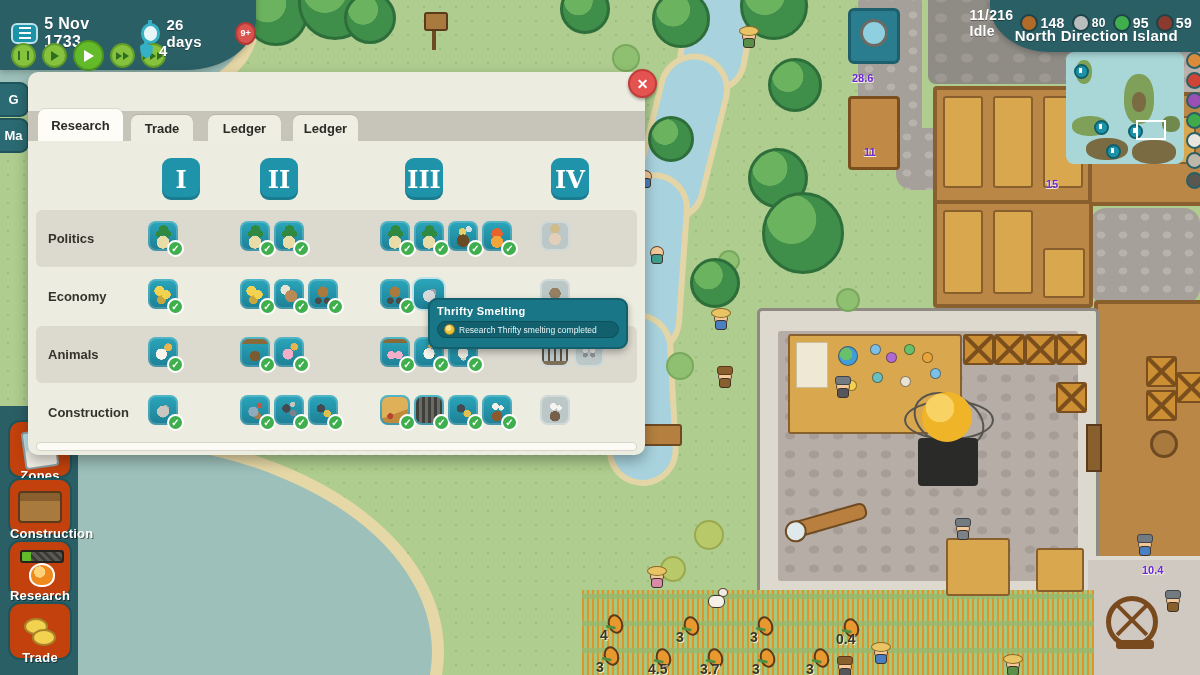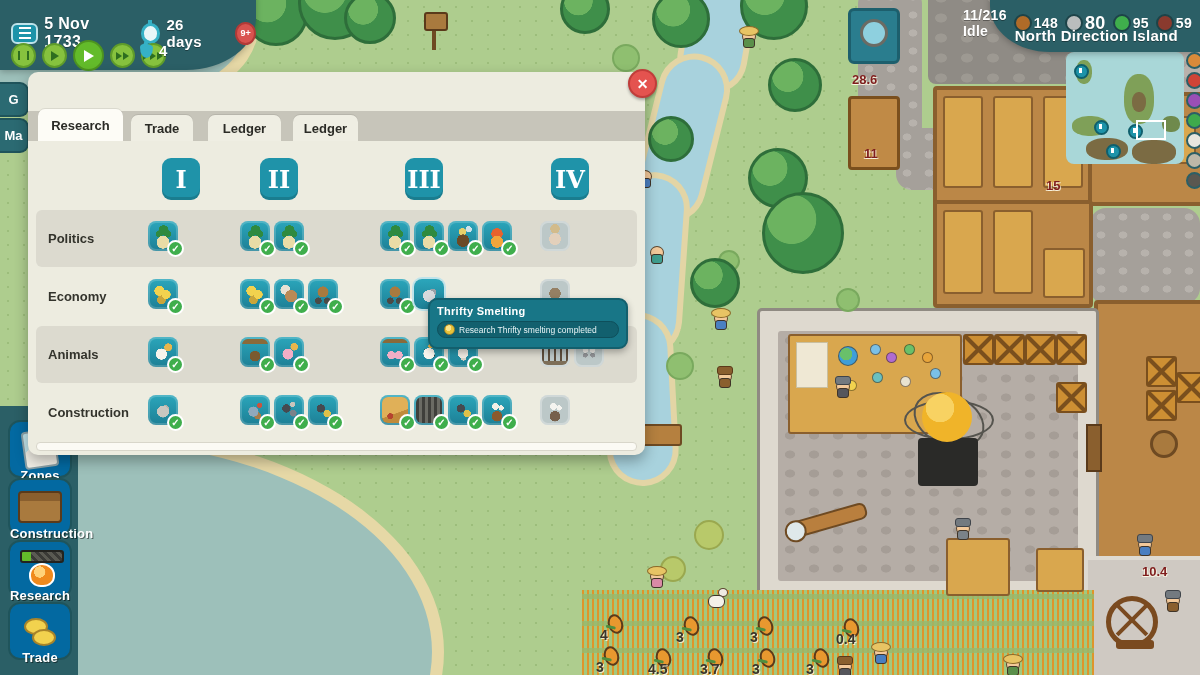--- a/index.html
+++ b/index.html
@@ -40,21 +40,21 @@
   .telescope{position:absolute;left:788px;top:512px;width:76px;height:13px;background:#b97f3e;border:2px solid #6e4a22;
      border-radius:7px;transform:rotate(-16deg);z-index:6;}
   .telescope::before{content:"";position:absolute;left:-7px;top:-3px;width:18px;height:18px;border-radius:50%;
      background:#dfe8ea;border:2px solid #6e4a22;}
   .wheel{position:absolute;left:1106px;top:596px;width:42px;height:42px;border:5px solid #7a4a1f;border-radius:50%;z-index:6;}
   .wheel::before{content:"";position:absolute;left:45%;top:-2px;width:4px;height:100%;background:#7a4a1f;transform:rotate(45deg);}
   .wheel::after{content:"";position:absolute;left:45%;top:-2px;width:4px;height:100%;background:#7a4a1f;transform:rotate(-45deg);}
   .field{position:absolute;left:582px;top:590px;width:512px;height:85px;z-index:4;background:
     repeating-linear-gradient(0deg,transparent 0 22px,rgba(150,185,110,.8) 22px 27px),
     repeating-linear-gradient(90deg,rgba(226,146,38,.95) 0 2px,transparent 2px 5px),#a3c87e;}
-  .wlabel{position:absolute;font-weight:bold;font-size:13px;color:#7f1d1d;z-index:8;
+  .wlabel{position:absolute;font-weight:bold;font-size:11px;color:#6d28d9;z-index:8;
     text-shadow:1px 1px 0 rgba(255,252,235,.7),-1px 1px 0 rgba(255,252,235,.7);}
   .crop{position:absolute;z-index:7;width:30px;height:30px;}
   .crop i{position:absolute;left:8px;top:0;width:11px;height:16px;background:#e8982f;border:2px solid #5a3a1a;
     border-radius:50%;transform:rotate(-18deg);display:block;}
   .crop i::after{content:"";position:absolute;left:-5px;top:8px;width:10px;height:3px;background:#4f8f3f;border-radius:2px;transform:rotate(30deg);}
   .crop span{position:absolute;left:0;top:13px;font-weight:bold;font-size:14px;color:#3a342c;
     text-shadow:1px 1px 0 rgba(255,252,235,.8);}
   .npc{position:absolute;width:16px;height:22px;z-index:7;}
   .npc .head{position:absolute;top:4px;left:2px;width:12px;height:11px;background:#f3c99a;border:1px solid #5a4630;border-radius:50%;}
   .npc .body{position:absolute;bottom:0;left:3px;width:10px;height:8px;background:var(--shirt,#4a7fc1);border:1px solid #3f3428;border-radius:3px;}
@@ -100,21 +100,21 @@
   .minimap{position:absolute;left:1066px;top:52px;width:118px;height:112px;background:#a9d7d8;border-radius:8px;z-index:19;}
   .isl{position:absolute;border-radius:45%;}
   .marker{position:absolute;width:11px;height:11px;border-radius:50%;background:#1d93a9;border:2px solid #0f5f6d;z-index:2;}
   .marker::after{content:"";position:absolute;left:3px;top:2px;width:3px;height:5px;background:#fff;}
   .viewbox{position:absolute;border:2px solid #fff;background:transparent;z-index:2;}
   .filters{position:absolute;left:1186px;top:52px;width:14px;z-index:21;}
   .filters i{display:block;width:13px;height:13px;border-radius:50%;border:2px solid #2b5f66;margin-bottom:3px;}
   
   .side-strip{position:absolute;left:0;top:406px;width:78px;height:269px;background:#2b5f66;
     border-top-right-radius:18px;z-index:10;}
-  .side-btn{position:absolute;left:8px;width:60px;height:54px;background:#0369a1;border:2px solid #1f545b;
+  .side-btn{position:absolute;left:8px;width:60px;height:54px;background:#c2410c;border:2px solid #1f545b;
     border-radius:12px;z-index:11;display:flex;align-items:center;justify-content:center;}
   .side-btn .lbl{position:absolute;bottom:-7px;width:100%;text-align:center;color:#fff;font-weight:bold;font-size:13px;
     text-shadow:1px 1px 0 rgba(0,0,0,.5);letter-spacing:.2px;}
   .ico-map{width:30px;height:34px;background:#f2efe6;border:2px solid #8aa0a6;border-radius:4px;transform:rotate(-8deg);
     background-image:linear-gradient(135deg,#bfe3ea 0 30%,transparent 31%);}
   .ico-found{width:40px;height:28px;background:#a97a3e;border:2px solid #5a3a1a;border-radius:4px;
     background-image:linear-gradient(180deg,#8a5f2e 0 8px,transparent 8px);}
   .ico-research{width:40px;height:38px;position:relative;}
   .ico-research .pb{position:absolute;top:0;left:0;width:40px;height:9px;background:#3a3a36;border:2px solid #23231f;border-radius:3px;
     background-image:linear-gradient(90deg,#63bb2a 0 9px,transparent 9px),
@@ -466,21 +466,21 @@
   <div class="hud-tr">
     <div class="hud-row" style="right:8px;top:13px;gap:7px;">
       <span class="hud-text" style="font-size:14px;">11/216 Idle</span>
       <span id="resources" style="display:flex;gap:7px;">
           <div class="res">
             <div style="width: 14px; height: 14px; border-radius: 50%; border: 2px solid rgb(29, 67, 72); background: rgb(176, 107, 40);"></div>
             <span class="hud-text" style="font-size: 14px;">148</span>
           </div>
           <div class="res">
             <div style="width: 14px; height: 14px; border-radius: 50%; border: 2px solid rgb(29, 67, 72); background: rgb(185, 189, 189);"></div>
-            <span class="hud-text" style="font-size: 18px;">80</span>
+            <span class="hud-text" style="font-size: 12px;">80</span>
           </div>
           <div class="res">
             <div style="width: 14px; height: 14px; border-radius: 50%; border: 2px solid rgb(29, 67, 72); background: rgb(63, 174, 76);"></div>
             <span class="hud-text" style="font-size: 14px;">95</span>
           </div>
           <div class="res">
             <div style="width: 14px; height: 14px; border-radius: 50%; border: 2px solid rgb(29, 67, 72); background: rgb(138, 58, 46);"></div>
             <span class="hud-text" style="font-size: 14px;">59</span>
           </div>
         </span>

